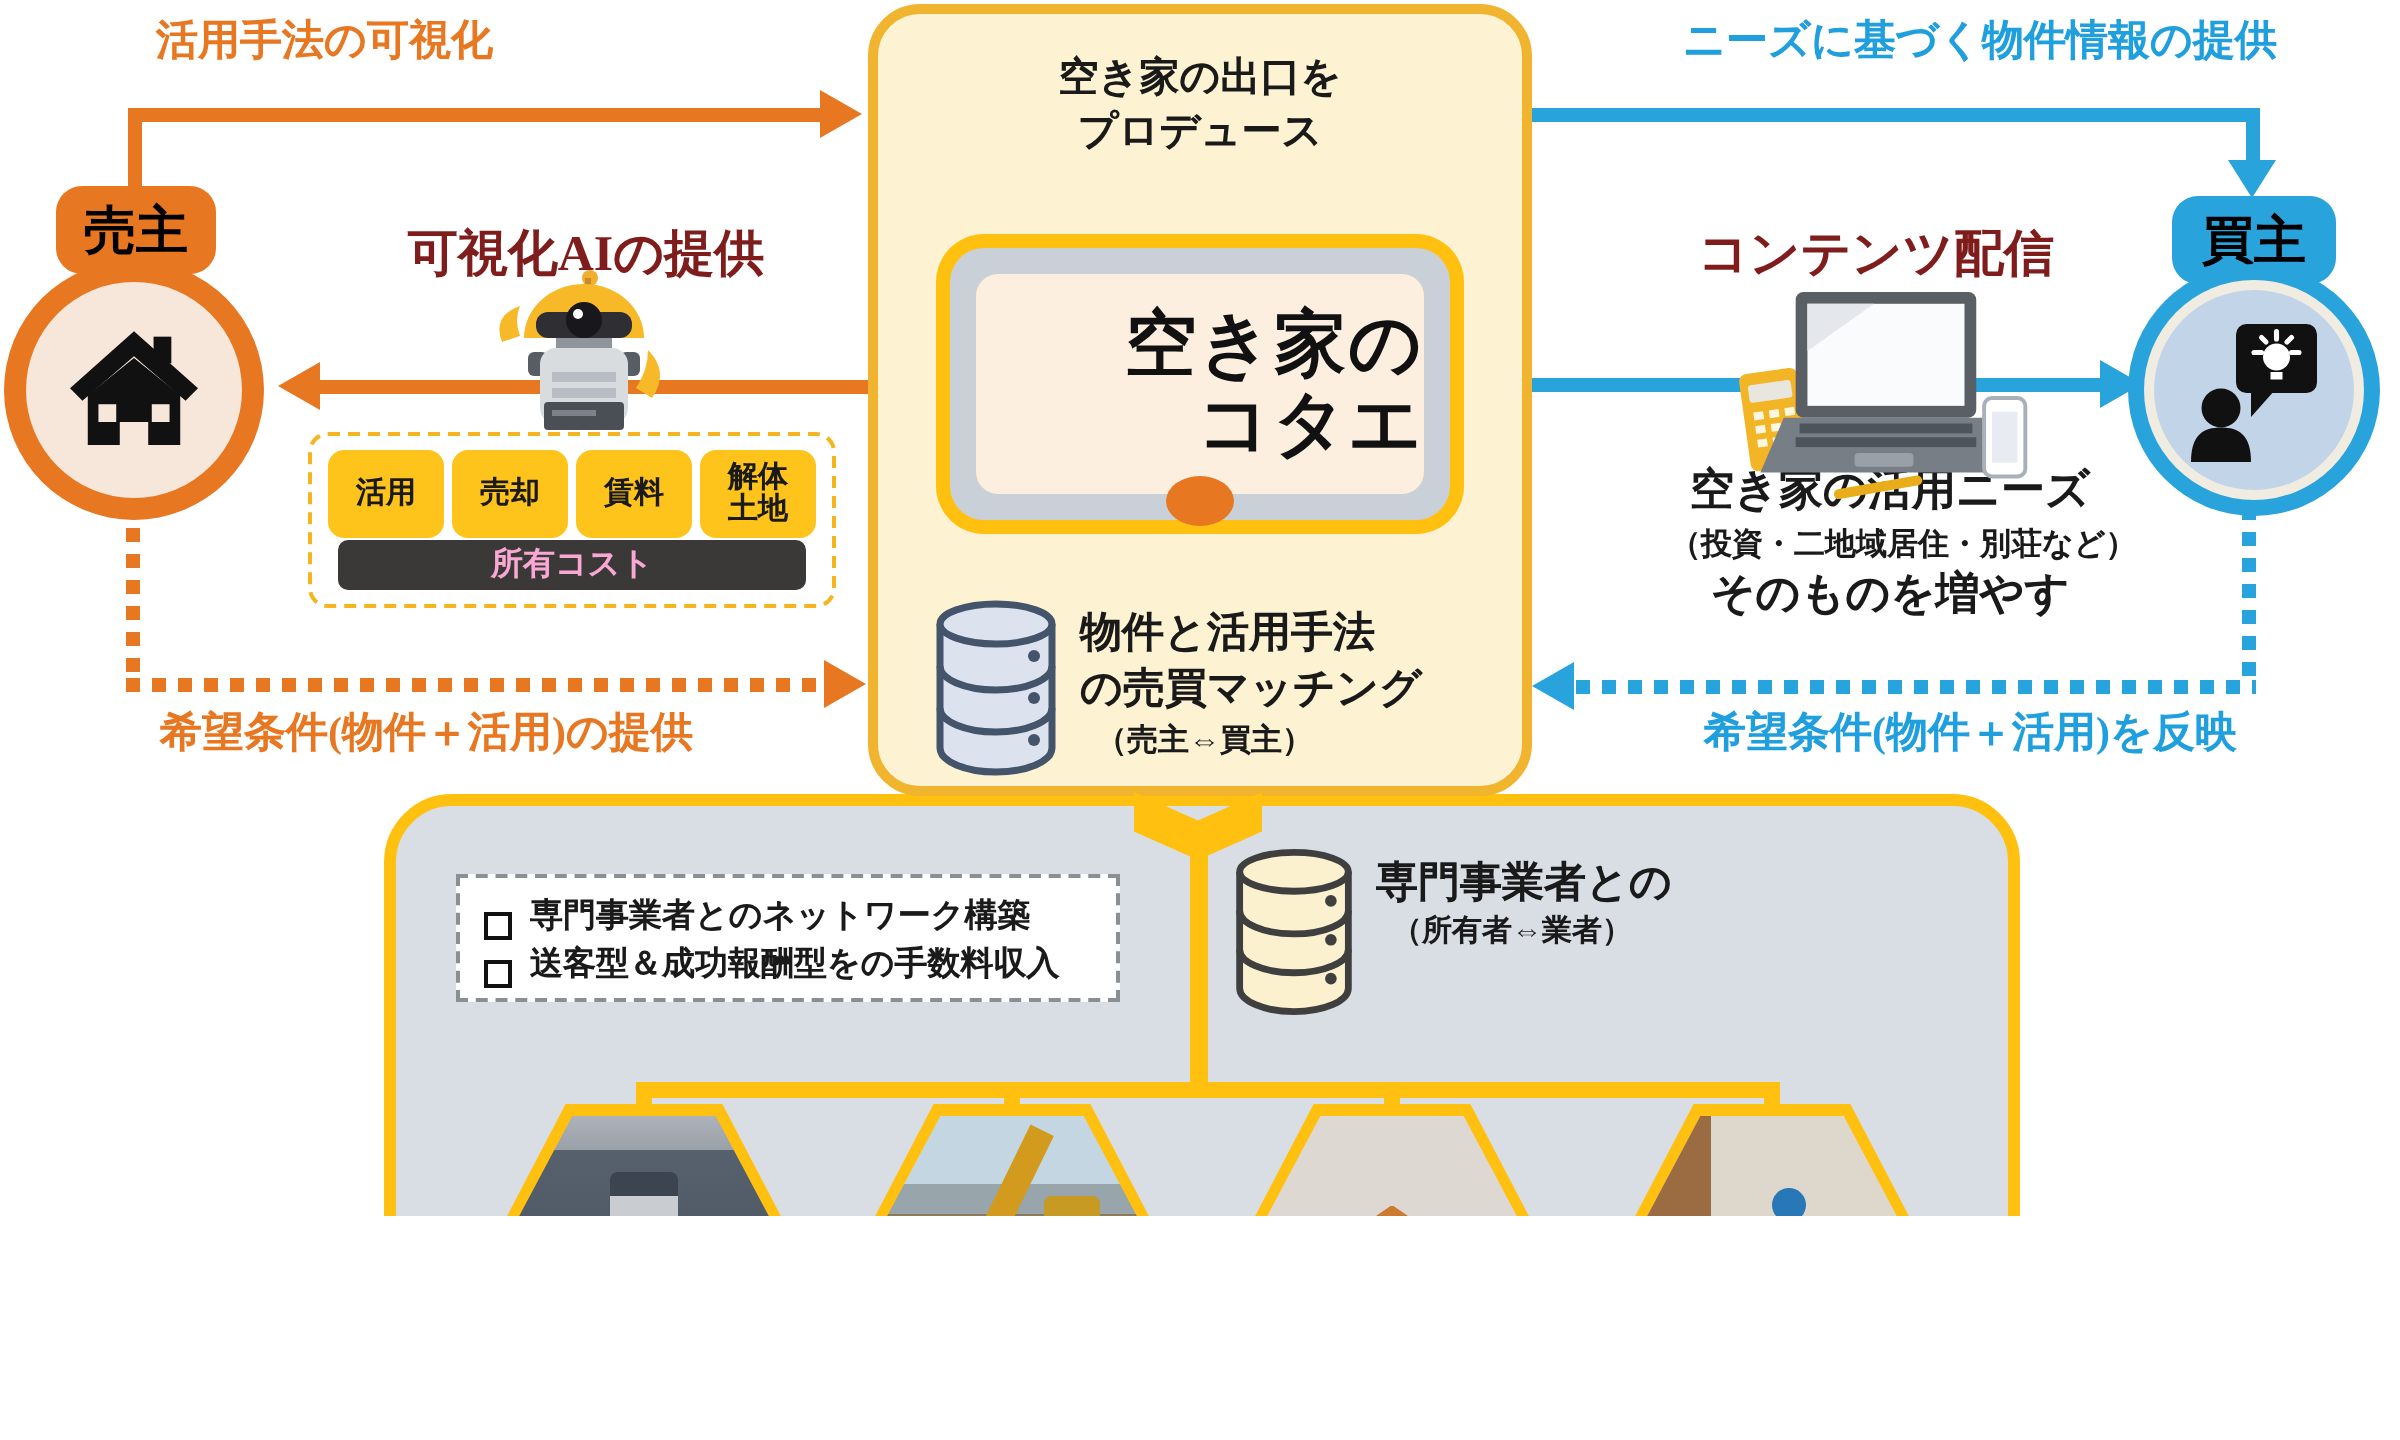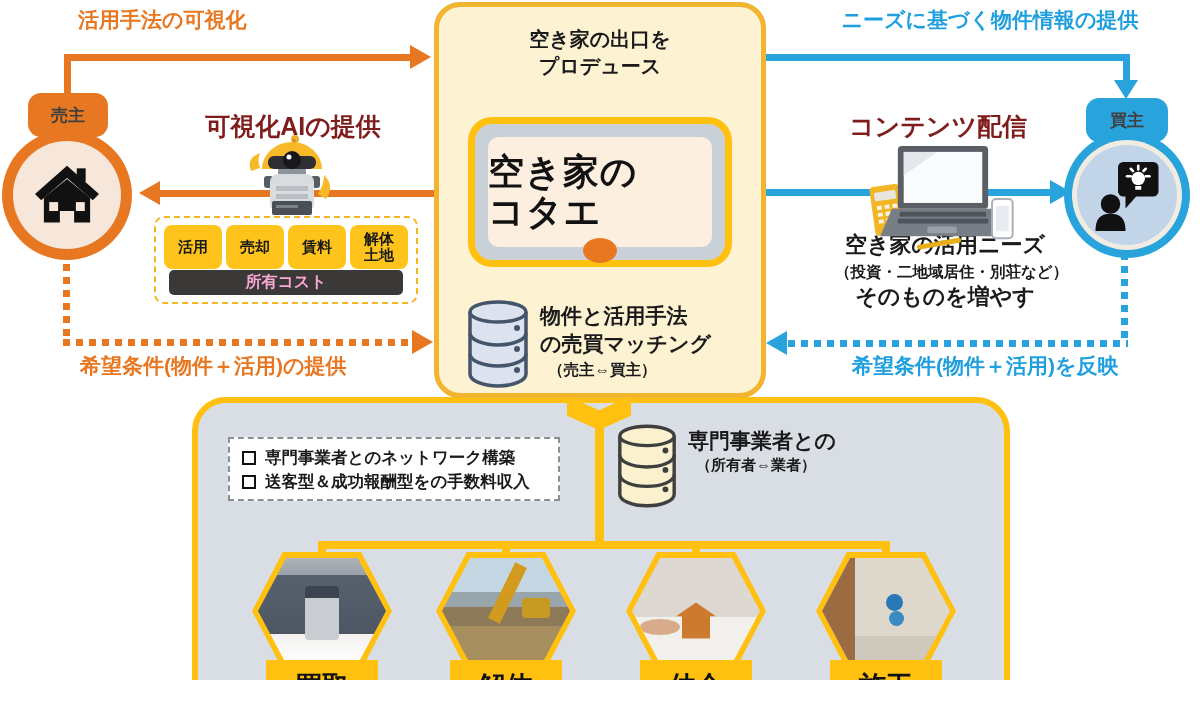--- a/index.html
+++ b/index.html
@@ -1,17 +1,17 @@
 <!DOCTYPE html>
 <html><head>
 <meta charset="utf-8">
 <style>
   html,body{margin:0;padding:0;background:#fff;}
-  .stage{position:relative;width:1200px;height:680px;background:#fff;overflow:hidden;
-         font-family:Liberation Sans, sans-serif;color:#1a1a1a;border-radius:15px;}
+  .stage{position:relative;width:1200px;height:608px;background:#fff;overflow:hidden;
+         font-family:Liberation Serif, serif;color:#1a1a1a;border-radius:15px;}
   .abs{position:absolute;}
   .b{font-weight:bold;}
   .ctr{text-align:center;}
   
   .gray-panel{left:192px;top:397px;width:818px;height:316px;background:#D9DEE5;
               border:6px solid #FFC010;border-radius:34px;box-sizing:border-box;z-index:1;}
   .cream-panel{left:434px;top:2px;width:332px;height:396px;background:#FDF2D2;
                border:5px solid #F0B42E;border-radius:26px;box-sizing:border-box;z-index:3;}
   
   .ln{background:#E87722;}
@@ -24,47 +24,47 @@
   .ah-down-b{border-left:12px solid transparent;border-right:12px solid transparent;border-top:19px solid #29A3DC;}
   .dots-h-o{height:7px;background:repeating-linear-gradient(90deg,#E87722 0,#E87722 7px,transparent 7px,transparent 13px);}
   .dots-v-o{width:7px;background:repeating-linear-gradient(180deg,#E87722 0,#E87722 7px,transparent 7px,transparent 13px);}
   .dots-h-b{height:7px;background:repeating-linear-gradient(90deg,#29A3DC 0,#29A3DC 7px,transparent 7px,transparent 13px);}
   .dots-v-b{width:7px;background:repeating-linear-gradient(180deg,#29A3DC 0,#29A3DC 7px,transparent 7px,transparent 13px);}
   
   .flow-lbl-o{color:#E87722;font-weight:bold;font-size:21px;}
   .flow-lbl-b{color:#1F9FDE;font-weight:bold;font-size:21px;}
   .sec-title{font-size:25px;font-weight:bold;color:#7f1d1d;}
   
-  .badge{border-radius:13px;color:#404040;font-size:17px;font-weight:bold;display:flex;
+  .badge{border-radius:13px;color:#000000;font-size:26px;font-weight:bold;display:flex;
          align-items:center;justify-content:center;z-index:4;}
   .badge-o{background:#E87722;}
   .badge-b{background:#29A3DC;}
   .circ{border-radius:50%;z-index:5;}
   
   .opt-wrap{left:154px;top:216px;width:264px;height:88px;background:#fff;
             border:2.5px dashed #F5B51E;border-radius:10px;box-sizing:border-box;z-index:2;}
   .opt{top:225px;width:58px;height:44px;background:#FFC41C;border-radius:8px;
        display:flex;align-items:center;justify-content:center;font-size:15px;font-weight:bold;
        white-space:pre-line;text-align:center;line-height:1.1;z-index:3;}
   .cost-bar{left:169px;top:270px;width:234px;height:25px;background:#3B3838;border-radius:5px;
             color:#f9a8d4;font-size:16px;font-weight:bold;display:flex;align-items:center;justify-content:center;z-index:3;}
   
   .tablet{left:468px;top:117px;width:264px;height:150px;background:#FFC010;border-radius:24px;z-index:4;}
   .tab-silver{position:absolute;left:7px;top:7px;right:7px;bottom:7px;background:#CAD0D8;border-radius:17px;}
   .tab-face{position:absolute;left:13px;top:13px;right:13px;bottom:13px;background:#FCEFE0;border-radius:11px;
-            display:flex;flex-direction:column;align-items:flex-start;justify-content:center;}
+            display:flex;flex-direction:column;align-items:flex-end;justify-content:center;}
   .logo-line{font-size:36px;font-weight:bold;line-height:1.12;color:#111;letter-spacing:1px;}
   .home-btn{left:583px;top:238px;width:34px;height:25px;background:#E87722;border-radius:50%;z-index:5;}
   .headline{left:434px;top:26px;width:332px;font-size:20px;font-weight:bold;line-height:1.35;z-index:4;text-align:center;}
   .match-line{font-size:21px;font-weight:bold;line-height:1.35;}
   .match-sub{font-size:15.5px;font-weight:bold;margin-left:8px;margin-top:1px;}
   
   .note-box{left:228px;top:437px;width:332px;height:64px;background:#fff;border:2px dashed #8a8f94;
             box-sizing:border-box;padding:7px 0 0 12px;z-index:4;}
-  .note-line{display:flex;align-items:center;font-size:16.5px;font-weight:bold;line-height:1.45;}
+  .note-line{display:flex;align-items:flex-end;font-size:16.5px;font-weight:bold;line-height:1.45;}
   .note-bullet{display:inline-block;width:10px;height:10px;border:2.5px solid #111;margin-right:9px;flex:none;}
   .conn{background:#FFC010;z-index:4;}
   .chevron{left:567px;top:396px;width:64px;height:34px;background:#FFC010;z-index:5;
            clip-path:polygon(0 0,50% 42%,100% 0,100% 58%,50% 100%,0 58%);}
   .hex{width:140px;height:118px;background:#FFC010;z-index:4;
        clip-path:polygon(22% 0,78% 0,100% 50%,78% 100%,22% 100%,0 50%);}
   .hex .photo{position:absolute;left:6px;top:6px;right:6px;bottom:6px;
        clip-path:polygon(22% 0,78% 0,100% 50%,78% 100%,22% 100%,0 50%);overflow:hidden;}
   .plabel{width:112px;height:52px;background:#FFC010;display:flex;align-items:center;justify-content:center;
           font-size:27px;font-weight:bold;color:#111;z-index:5;}

